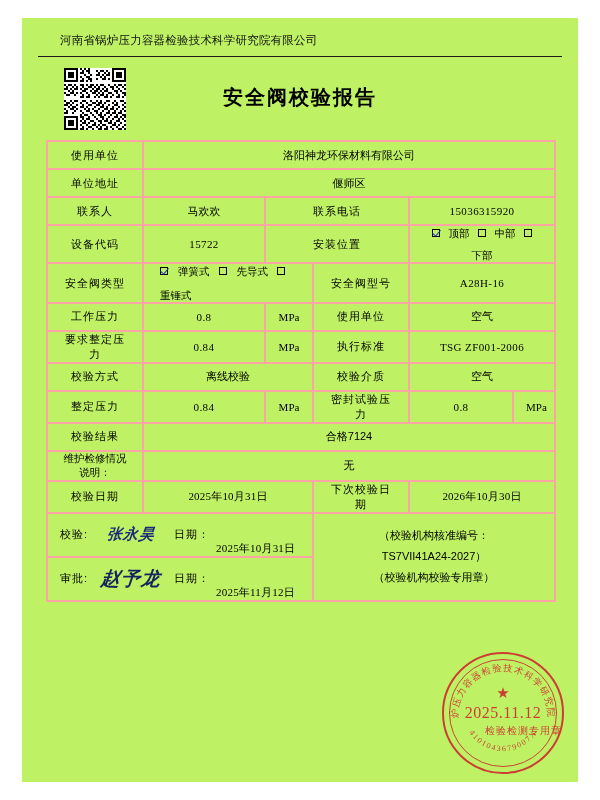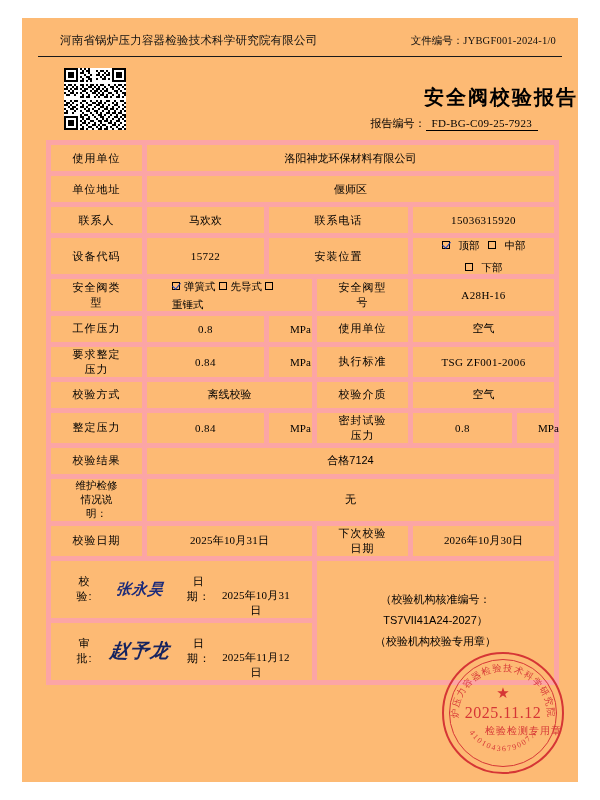--- a/index.html
+++ b/index.html
@@ -19,21 +19,21 @@
     height: 800px;
     background: #ffffff;
     box-sizing: border-box;
   }
   .sheet {
     position: absolute;
     left: 22px;
     top: 18px;
     width: 556px;
     height: 764px;
-    background: #fdba74;
+    background: #bef264;
     box-sizing: border-box;
   }
   
   .hdr {
     position: relative;
     height: 26px;
     margin: 12px 16px 0 16px;
     border-bottom: 1px solid #1a1a1a;
   }
   .hdr-left {
@@ -64,21 +64,21 @@
     width: 62px;
     height: 62px;
   }
   .qr svg { display:block; }
   
   .title {
     position: absolute;
     left: 0;
     right: 0;
     top: 66px;
-    text-align: right;
+    text-align: center;
     font-size: 20px;
     font-weight: bold;
     color: #000;
     letter-spacing: 2px;
   }
   .repno {
     position: absolute;
     right: 40px;
     top: 98px;
     font-size: 11px;
@@ -94,45 +94,45 @@
   
   table.main {
     position: absolute;
     left: 24px;
     top: 122px;
     width: 508px;
     border-collapse: collapse;
     table-layout: fixed;
   }
   table.main td {
-    border: 5px solid #fca5a5;
+    border: 2px solid #fca5a5;
     font-size: 11px;
     color: #000;
-    padding: 0 21px;
+    padding: 0 12px;
     height: 26px;
     vertical-align: middle;
     text-align: center;
   }
   td.lbl {
     letter-spacing: 1px;
   }
   .num {
     font-family: "Liberation Serif", serif;
     font-size: 11.5px;
     letter-spacing: 0.4px;
   }
   .unit {
     font-family: "Liberation Serif", serif;
     font-size: 10px;
   }
   .cbline {
     display: flex;
     align-items: center;
     justify-content: flex-start;
-    gap: 3px;
+    gap: 9px;
     flex-wrap: wrap;
     padding-left: 4px;
     line-height: 1.35;
   }
   .cb {
     display: inline-block;
     width: 8px;
     height: 8px;
     border: 1px solid #000;
     position: relative;
@@ -280,23 +280,20 @@
   }
 </style>
 </head>
 <body>
 
 <div class="page">
   <div class="sheet">
 
     <div class="hdr">
       <div class="hdr-left">河南省锅炉压力容器检验技术科学研究院有限公司</div>
-      <div class="hdr-right">
-        <span>文件编号：</span><span class="docno">JYBGF001-2024-1/0</span>
-      </div>
     </div>
 
     <div class="qr">
       <svg width="62" height="62" viewBox="0 0 31 31" shape-rendering="crispEdges">
         <rect width="31" height="31" fill="#fff"></rect>
         <g fill="#000">
           <rect x="0" y="0" width="7" height="1"></rect>
             <rect x="0" y="6" width="7" height="1"></rect>
           <rect x="0" y="0" width="1" height="7"></rect>
             <rect x="6" y="0" width="1" height="7"></rect>
@@ -546,23 +543,20 @@
             <rect x="20" y="30" width="2" height="1"></rect>
             <rect x="24" y="30" width="1" height="1"></rect>
           <rect x="27" y="30" width="2" height="1"></rect>
             <rect x="30" y="30" width="1" height="1"></rect>
         </g>
       </svg>
     </div>
 
     <div class="title">安全阀校验报告</div>
 
-    <div class="repno">
-      <span>报告编号：</span><span class="val">FD-BG-C09-25-7923</span>
-    </div>
 
     <table class="main">
       <colgroup>
         <col style="width:96px">
         <col style="width:80px">
         <col style="width:42px">
         <col style="width:48px">
         <col style="width:96px">
         <col style="width:104px">
         <col style="width:42px">

